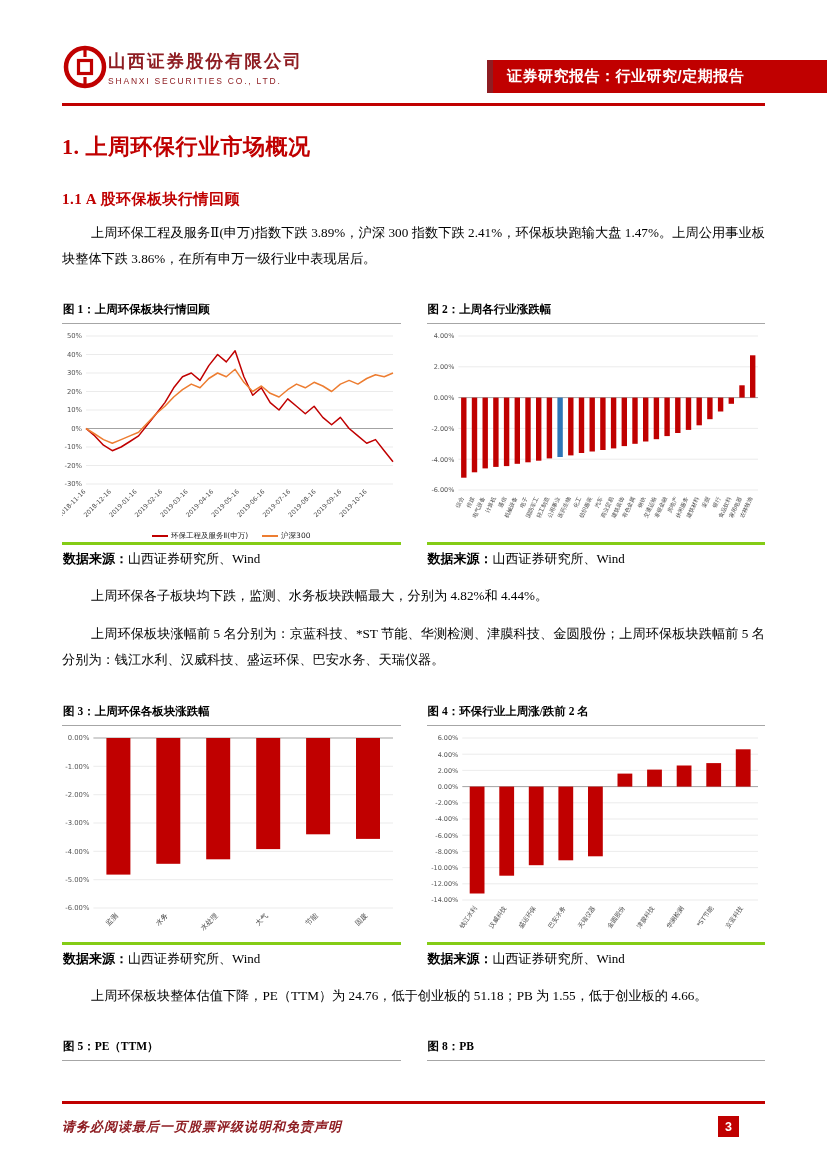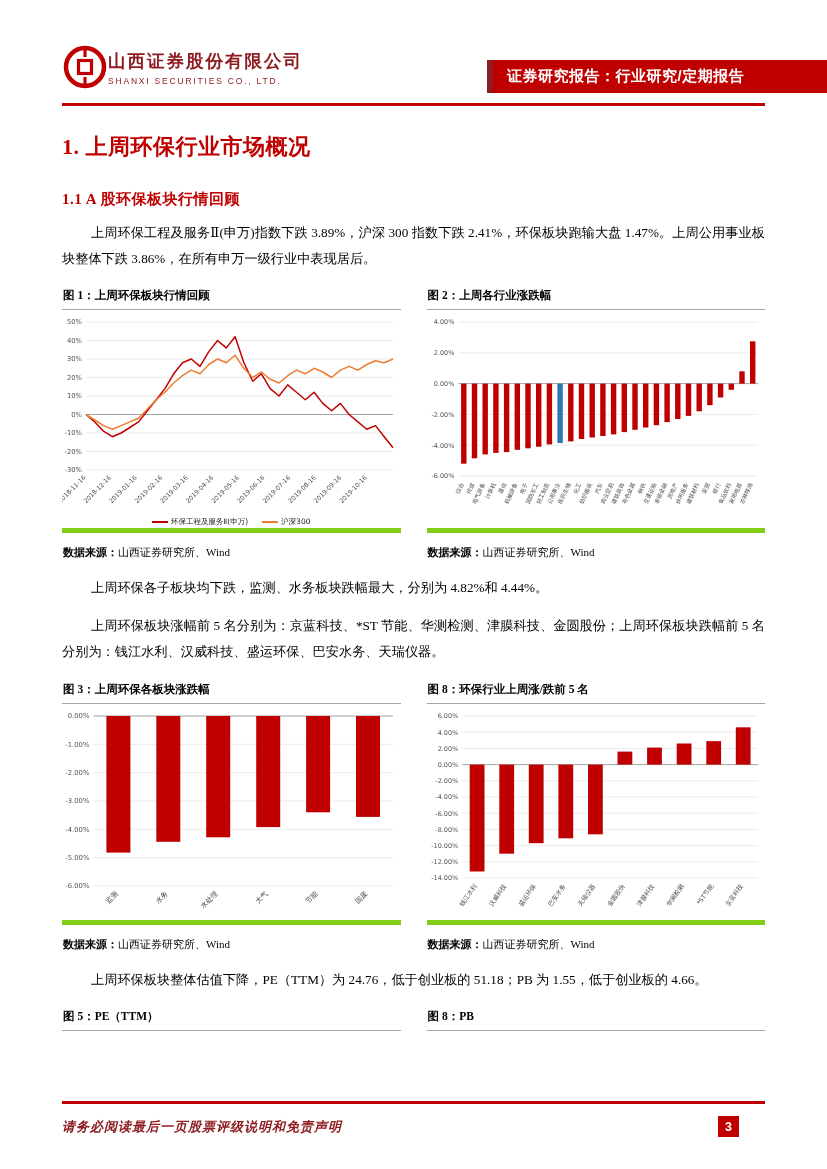--- a/index.html
+++ b/index.html
@@ -15,30 +15,30 @@
   .banner{margin-top:16px;background:#c00000;border-left:6px solid #8e1d22;color:#fff;font-weight:bold;
           font-size:15px;padding:7px 0 7px 14px;width:340px;font-family:"Liberation Sans",sans-serif;letter-spacing:.5px}
   .rule{margin:10px 62px 0;border-top:3px solid #c00000}
 
   .content{padding:0 62px}
   .sec-h1{color:#c00000;font-size:22px;font-weight:bold;margin-top:26px;letter-spacing:.5px}
   .sec-h2{color:#c00000;font-size:15px;font-weight:bold;margin-top:28px;letter-spacing:.5px}
   .para{font-size:13.2px;line-height:1.95;text-align:justify;text-indent:2.2em;margin-top:12px}
   .para.first{margin-top:11px}
 
-  .figrow{display:flex;gap:26px;margin-top:14px}
+  .figrow{display:flex;gap:26px;margin-top:28px}
   .fig{flex:1;min-width:0}
   .figcap{font-size:11.5px;font-weight:bold;padding:3px 1px 6px;border-bottom:1px solid #a6a6a6}
   .chart{height:214px;position:relative;margin-top:4px}
   .chart.short{height:212px}
   .legend{position:absolute;left:0;right:0;bottom:1px;display:flex;justify-content:center;gap:14px;align-items:flex-end;
           font-size:7.5px;color:#222;font-family:"DejaVu Sans",sans-serif}
   .leg-item{display:inline-flex;align-items:center}
   .sw{display:inline-block;width:16px;height:2px;margin-right:3px}
-  .source{border-top:5px solid #84cc16;padding:12px 1px 3px;font-size:11px}
+  .source{border-top:3px solid #84cc16;padding:5px 1px 3px;font-size:13px}
   .source b{font-weight:bold}
   svg text{font-family:"DejaVu Sans",sans-serif}
 
   .footer{position:absolute;left:62px;right:62px;bottom:32px;border-top:3px solid #c00000;
           padding-top:12px;display:flex;justify-content:space-between;align-items:center}
   .disclaimer{font-size:13px;font-weight:bold;font-style:italic;color:#8e1d22;letter-spacing:1px}
   .pagenum{width:21px;height:21px;background:#c00000;color:#fff;font-size:12.5px;font-weight:bold;
            display:flex;align-items:center;justify-content:center;margin-right:26px;font-family:"Liberation Sans",sans-serif}
 </style>
 </head>
@@ -229,21 +229,21 @@
             <rect x="244.1" y="8.0" width="24.0" height="96.3" fill="#c00000"></rect>
             <text x="256.1" y="186.0" font-size="7" fill="#444" text-anchor="end" transform="rotate(-45 256.1 186.0)">节能</text>
             <rect x="294.0" y="8.0" width="24.0" height="100.9" fill="#c00000"></rect>
             <text x="306.0" y="186.0" font-size="7" fill="#444" text-anchor="end" transform="rotate(-45 306.0 186.0)">固废</text>
           </svg></div>
       <div class="source">
         <b>数据来源：</b><span>山西证券研究所、Wind</span>
       </div>
     </div>
     <div class="fig">
-      <div class="figcap">图 8：环保行业上周涨/跌前 5 名</div>
+      <div class="figcap">图 4：环保行业上周涨/跌前 2 名</div>
       <div class="chart short"><svg width="339" height="212">
             <line x1="35.3" x2="331" y1="8.0" y2="8.0" stroke="#ddd" stroke-width="0.6"></line>
             <text x="31.299999999999997" y="10.3" text-anchor="end" font-size="6.5" fill="#555">6.00%</text>
             <line x1="35.3" x2="331" y1="24.2" y2="24.2" stroke="#ddd" stroke-width="0.6"></line>
             <text x="31.299999999999997" y="26.5" text-anchor="end" font-size="6.5" fill="#555">4.00%</text>
             <line x1="35.3" x2="331" y1="40.4" y2="40.4" stroke="#ddd" stroke-width="0.6"></line>
             <text x="31.299999999999997" y="42.7" text-anchor="end" font-size="6.5" fill="#555">2.00%</text>
             <line x1="35.3" x2="331" y1="56.6" y2="56.6" stroke="#999" stroke-width="0.9"></line>
             <text x="31.299999999999997" y="58.9" text-anchor="end" font-size="6.5" fill="#555">0.00%</text>
             <line x1="35.3" x2="331" y1="72.8" y2="72.8" stroke="#ddd" stroke-width="0.6"></line>

